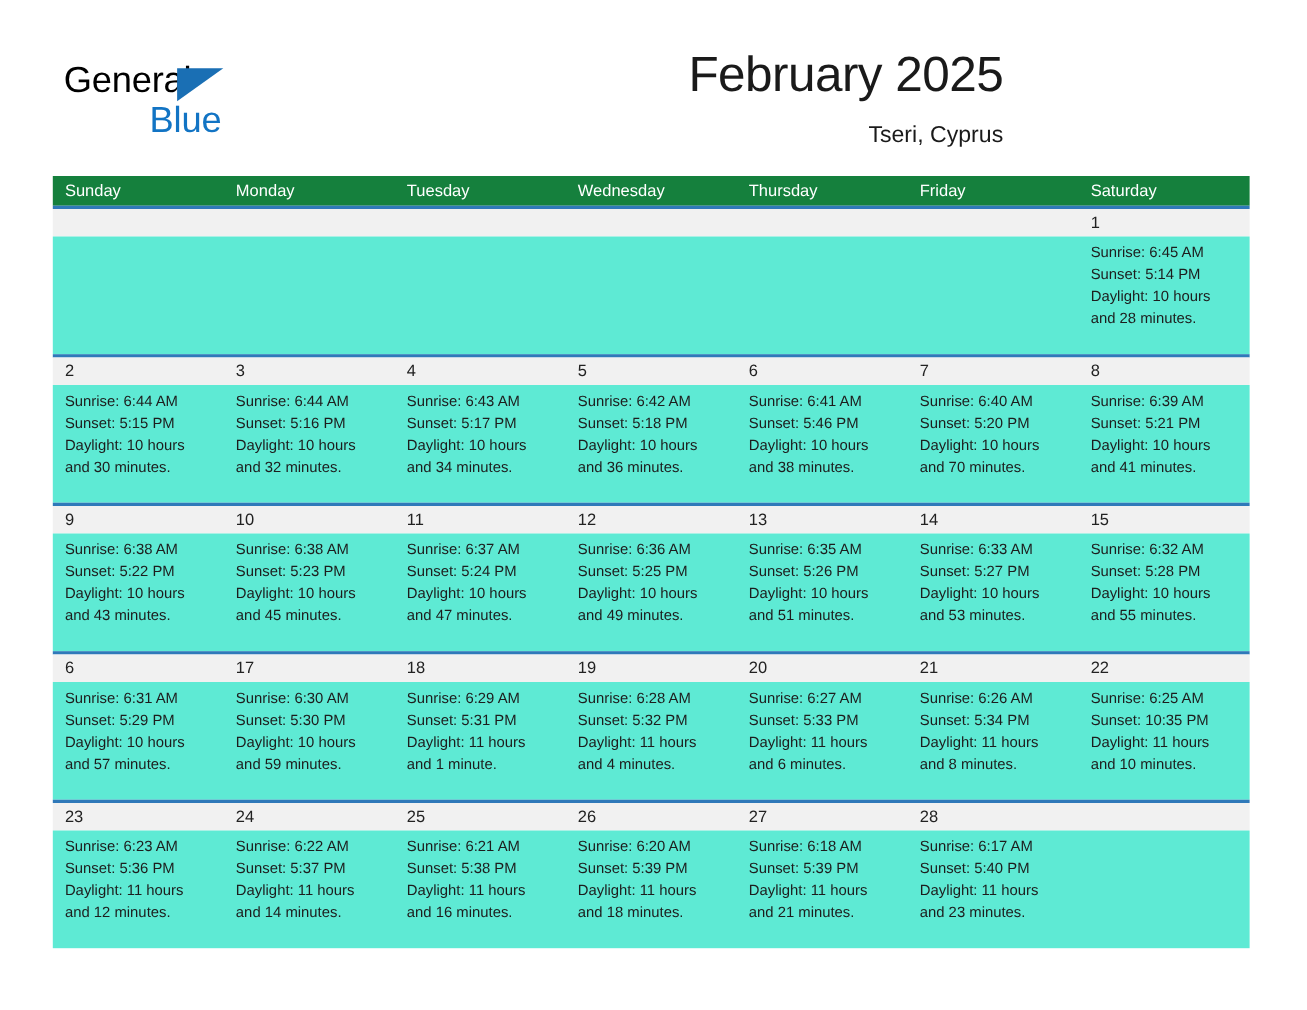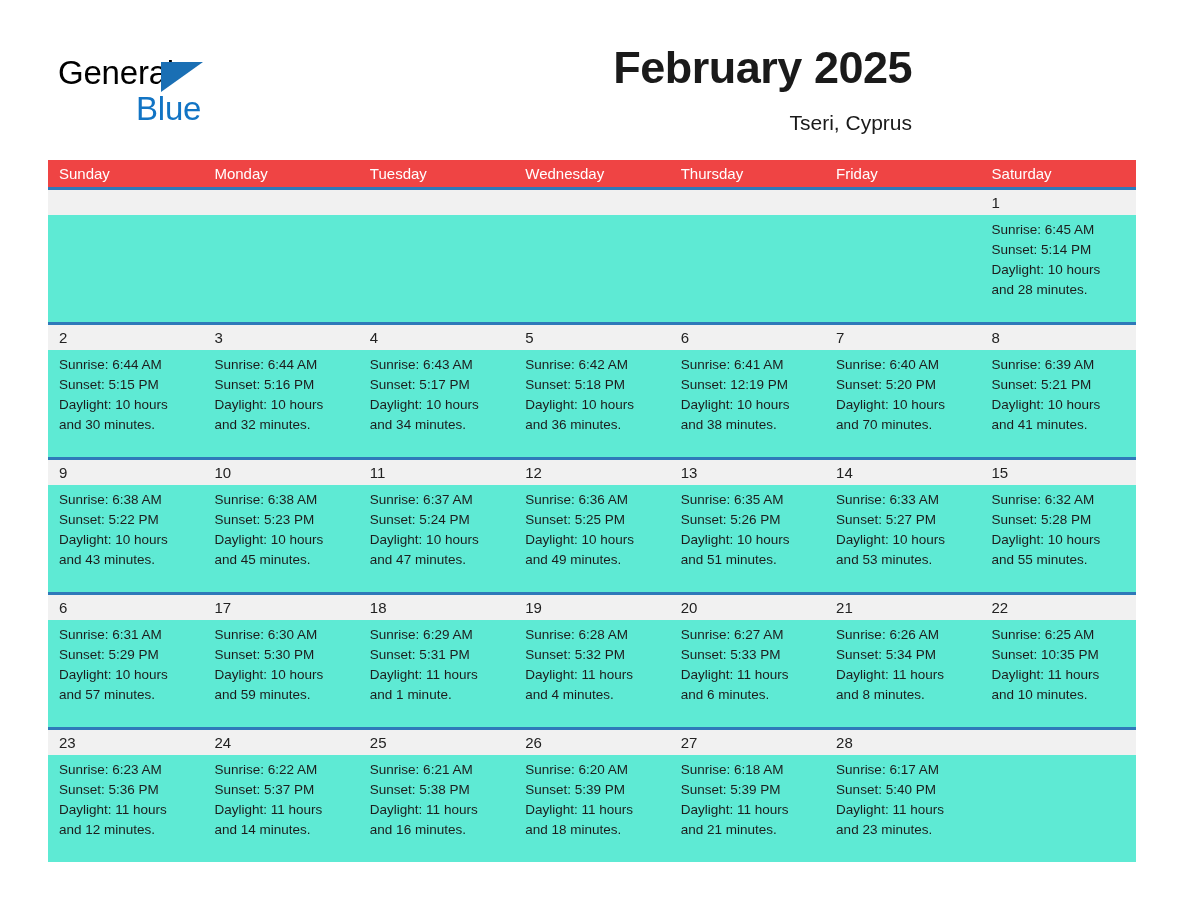--- a/index.html
+++ b/index.html
@@ -66,42 +66,42 @@
   .titles {
     position: absolute;
     right: 0;
     top: 0;
     text-align: right;
   }
   .cal-title {
     font-size: 45px;
     line-height: 56px;
     color: #1a1a1a;
-    font-weight: bold;
+    font-weight: normal;
     margin: 0;
     letter-spacing: -0.5px;
   }
   .cal-subtitle {
     font-size: 21px;
     line-height: 34px;
     color: #1a1a1a;
     margin: 10px 0 0 0;
     font-weight: normal;
   }
 
   
   .calendar {
     position: absolute;
     left: 48px;
     top: 160px;
     width: 1088px;
   }
   .weekdays {
     display: flex;
-    background: #ef4444;
+    background: #15803d;
     height: 27px;
     align-items: center;
   }
   .weekday {
     flex: 1 1 0;
     color: #ffffff;
     font-size: 15px;
     line-height: 27px;
     padding-left: 11px;
     box-sizing: border-box;
@@ -263,21 +263,21 @@
           <div class="line">and 34 minutes.</div>
         </div>
         <div class="daycell">
           <div class="line">Sunrise: 6:42 AM</div>
           <div class="line">Sunset: 5:18 PM</div>
           <div class="line">Daylight: 10 hours</div>
           <div class="line">and 36 minutes.</div>
         </div>
         <div class="daycell">
           <div class="line">Sunrise: 6:41 AM</div>
-          <div class="line">Sunset: 12:19 PM</div>
+          <div class="line">Sunset: 5:46 PM</div>
           <div class="line">Daylight: 10 hours</div>
           <div class="line">and 38 minutes.</div>
         </div>
         <div class="daycell">
           <div class="line">Sunrise: 6:40 AM</div>
           <div class="line">Sunset: 5:20 PM</div>
           <div class="line">Daylight: 10 hours</div>
           <div class="line">and 70 minutes.</div>
         </div>
         <div class="daycell">

